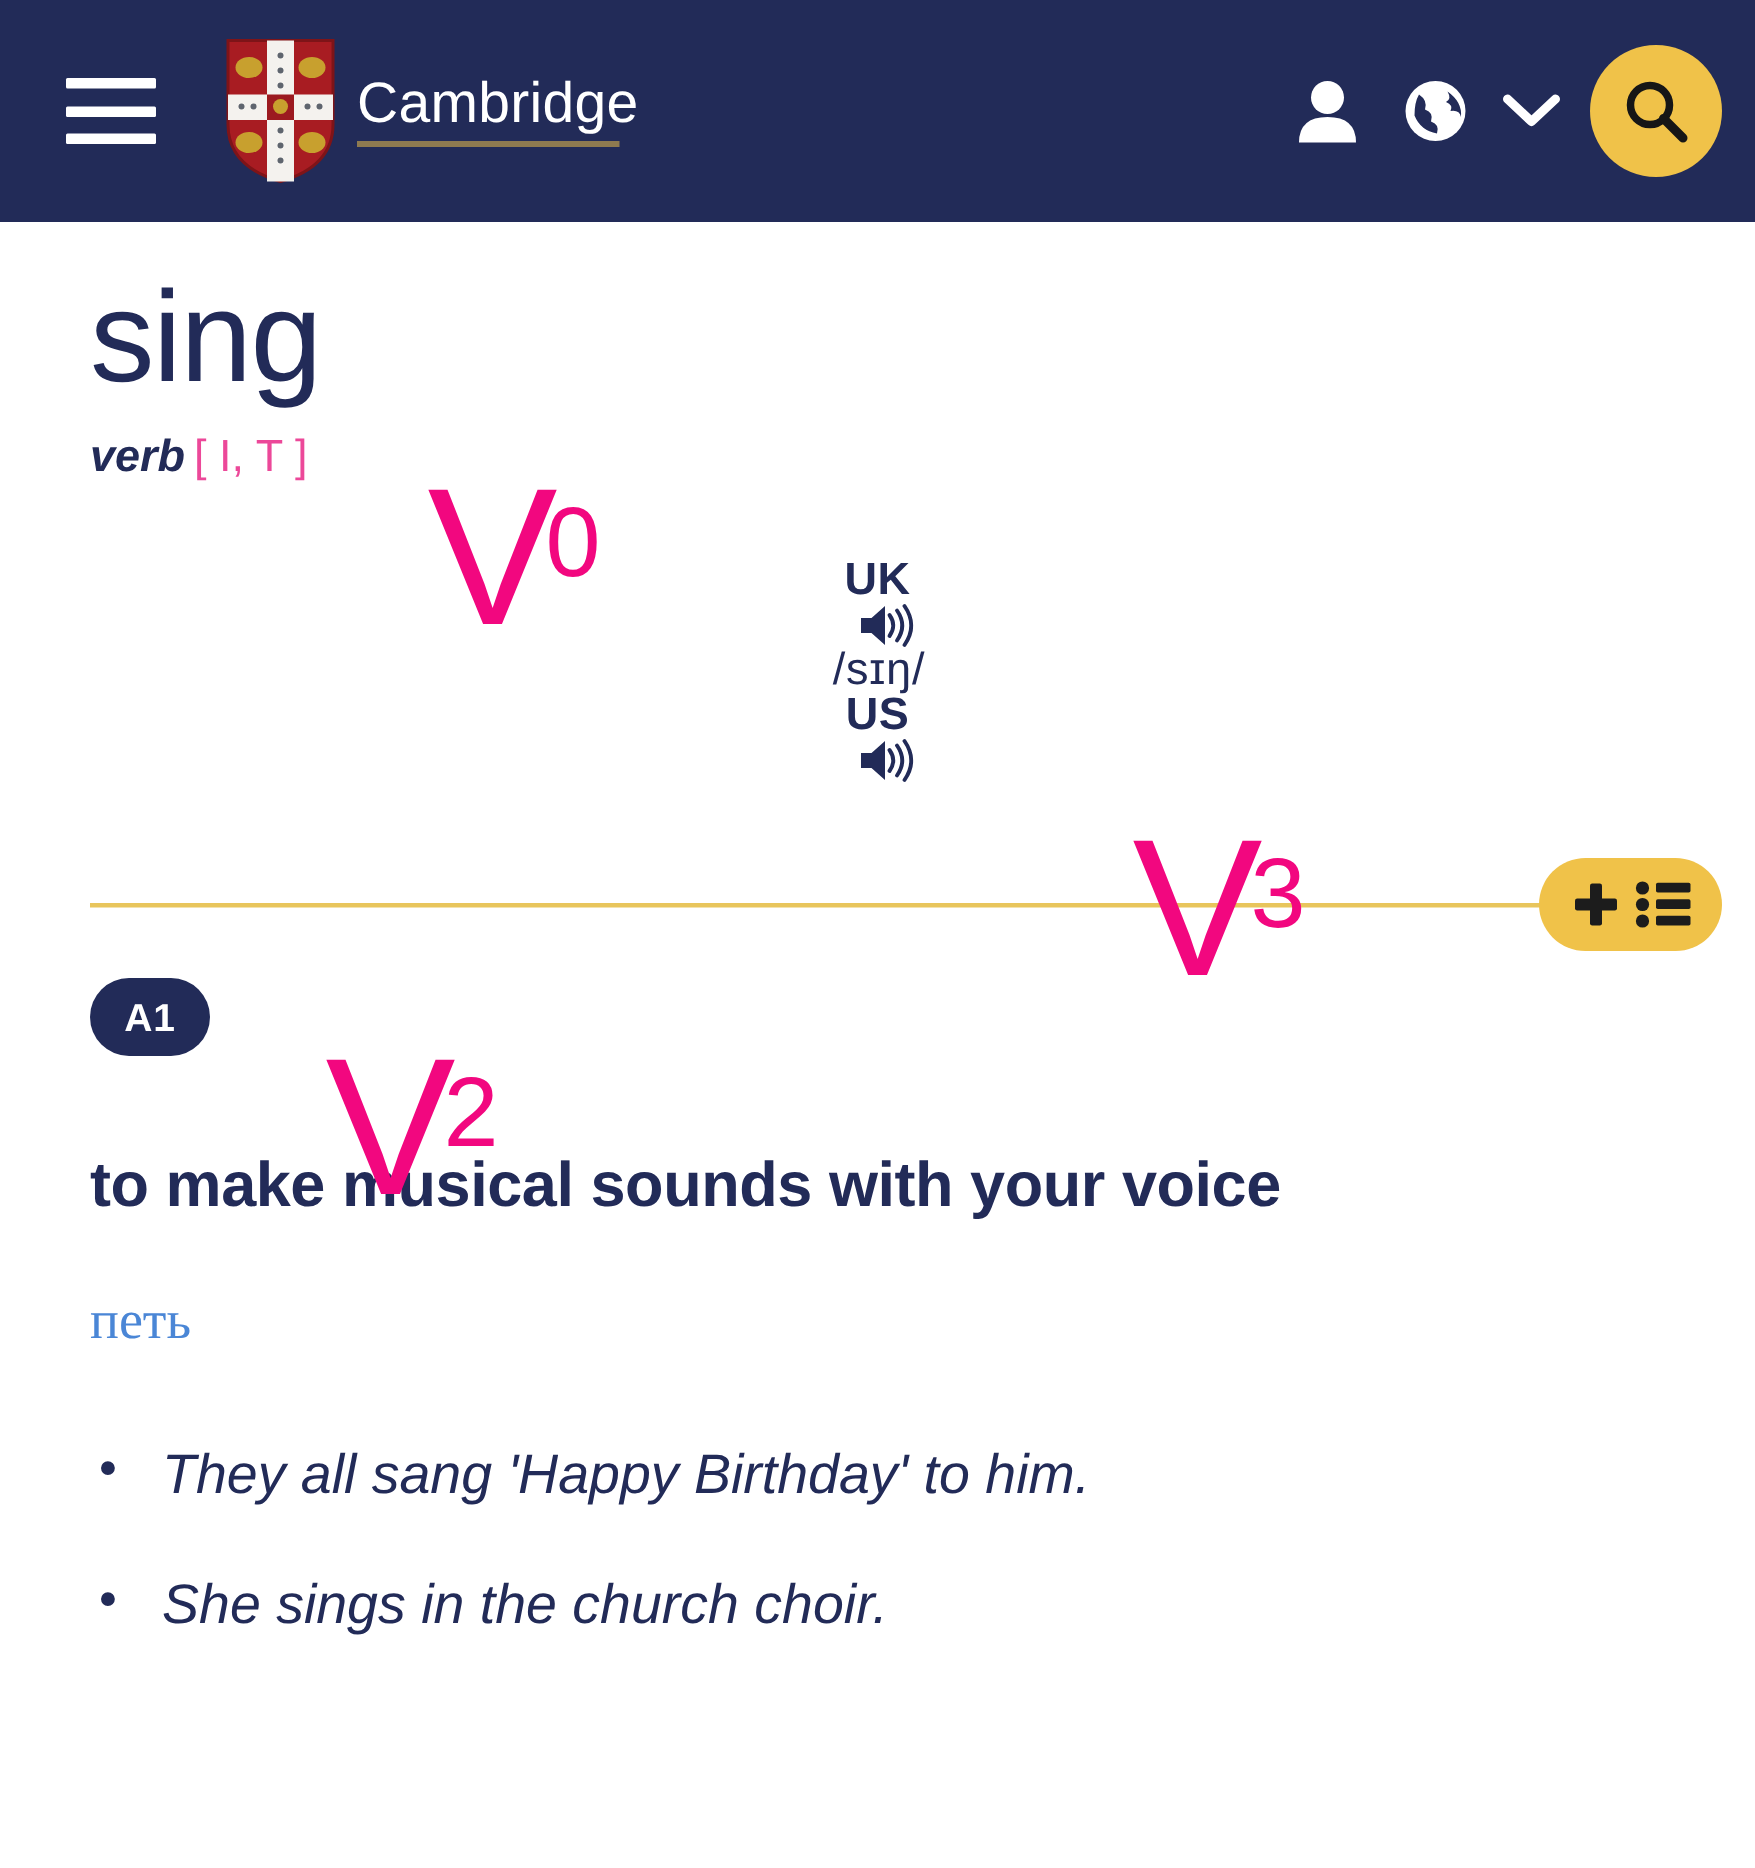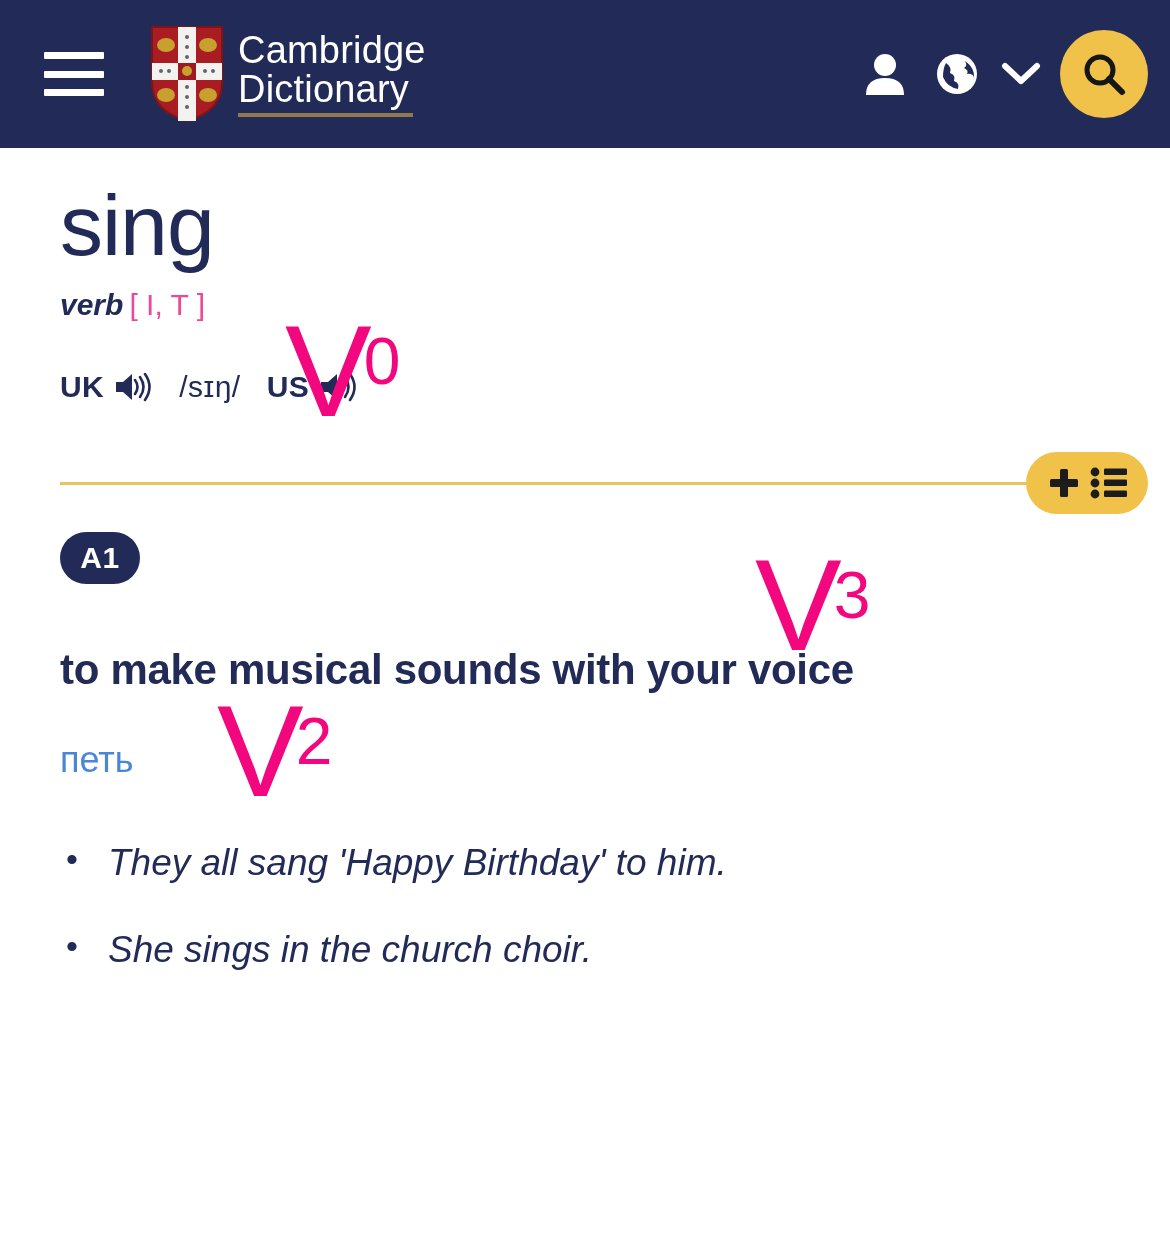--- a/index.html
+++ b/index.html
@@ -139,20 +139,21 @@
     margin-left: 6px;
   }
 
   .pron-row {
     margin-top: 52px;
     display: flex;
     align-items: center;
     font-size: 30px;
     color: #222B58;
     line-height: 1;
+    flex-direction: column;
   }
   .region {
     font-weight: bold;
     letter-spacing: 0.4px;
   }
   .spk {
     margin-left: 11px;
     width: 36px;
     height: 30px;
     cursor: pointer;
@@ -208,41 +209,42 @@
     margin-top: 14px;
     display: inline-flex;
     align-items: center;
     justify-content: center;
     min-width: 80px;
     height: 52px;
     padding: 0 18px;
     border-radius: 26px;
     background: #222B58;
     color: #ffffff;
-    font-size: 30px;
+    font-size: 26px;
     font-weight: bold;
     letter-spacing: 0.5px;
     cursor: pointer;
   }
 
   .definition {
     margin-top: 62px;
     font-size: 42px;
     font-weight: bold;
     color: #222B58;
     line-height: 1.15;
     letter-spacing: -0.3px;
   }
 
   .translation {
     margin-top: 48px;
     font-size: 36px;
     color: #4a86d6;
     line-height: 1;
     cursor: pointer;
+    font-family: Liberation Serif, serif;
   }
 
   .examples {
     margin-top: 62px;
     list-style: none;
   }
   .examples li {
     position: relative;
     padding-left: 48px;
     font-size: 37px;
@@ -316,21 +318,20 @@
           <circle cx="37" cy="72" r="2"></circle>
           <circle cx="37" cy="82" r="2"></circle>
         <circle cx="11" cy="46" r="2"></circle>
           <circle cx="19" cy="46" r="2"></circle>
         <circle cx="55" cy="46" r="2"></circle>
           <circle cx="63" cy="46" r="2"></circle>
       </g>
     </svg>
     <div class="brand-text">
       <div class="brand-line">Cambridge</div>
-      <div class="brand-line">Dictionary</div>
       <div class="brand-rule"></div>
     </div>
   </div>
 
   <div class="header-right">
 
     <div class="hdr-btn icon-user">
       <svg width="44" height="46" viewBox="0 0 44 46">
         <circle cx="22" cy="14" r="11" fill="#ffffff"></circle>
         <path d="M3 44 Q3 27 22 27 Q41 27 41 44 Z" fill="#ffffff"></path>

